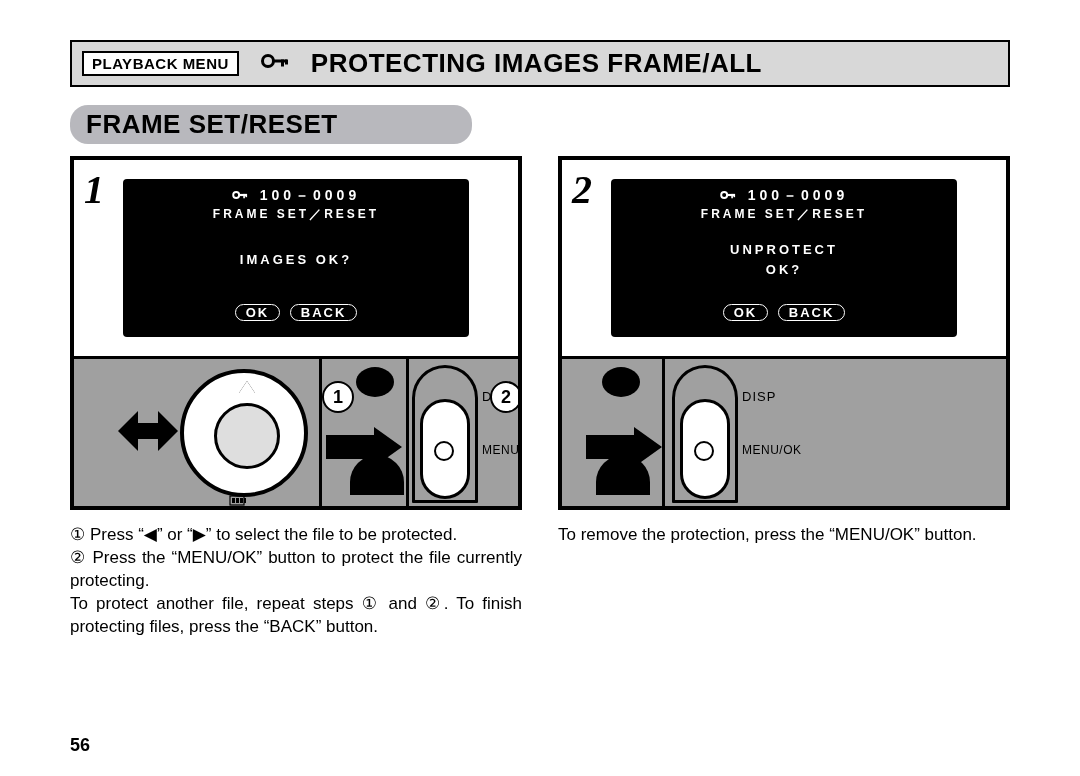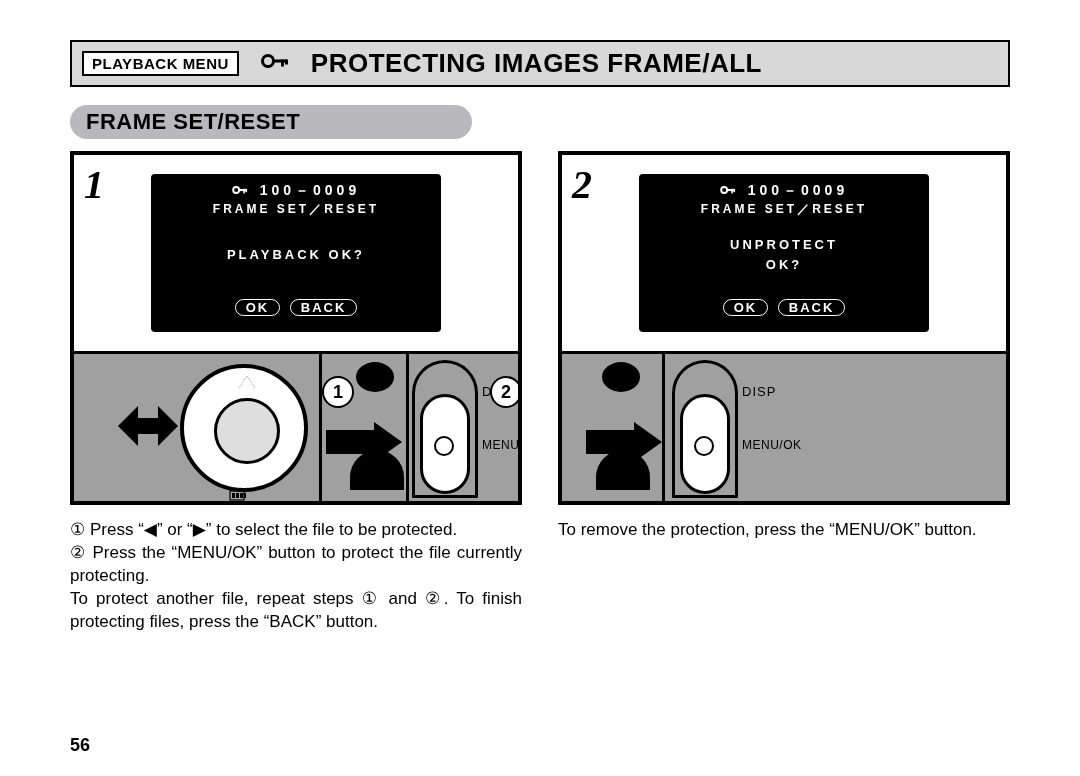--- a/index.html
+++ b/index.html
@@ -41,21 +41,21 @@
     font-stretch: condensed;
     letter-spacing: 0.5px;
     font-family: "Arial Black", Arial, sans-serif;
   }
   .subtitle-bar {
     margin-top: 18px;
     background: #b8b8bd;
     border-radius: 18px;
     padding: 4px 16px;
     width: 370px;
-    font-size: 22px;
+    font-size: 26px;
     font-weight: bold;
     letter-spacing: 0.5px;
   }
   .columns {
     display: flex;
     gap: 36px;
     margin-top: 12px;
   }
   .col {
     flex: 1;
@@ -80,21 +80,21 @@
     top: 0;
     left: 0;
     right: 0;
     height: 196px;
     border-bottom: 3px solid #000;
     display: flex;
     justify-content: center;
     align-items: center;
   }
   .screen {
-    width: 290px;
+    width: 346px;
     height: 158px;
     background: #000;
     border-radius: 4px;
     padding: 8px 12px;
     box-sizing: border-box;
     color: #fff;
     font-family: Arial, sans-serif;
     font-weight: bold;
     display: flex;
     flex-direction: column;
@@ -320,21 +320,21 @@
                       <circle cx="7" cy="11" r="5.5" fill="none" stroke="#fff" stroke-width="3.5"></circle>
                       <rect x="11" y="9" width="15" height="4" fill="#fff"></rect>
                       <rect x="20" y="9" width="3" height="8" fill="#fff"></rect>
                       <rect x="24" y="9" width="3" height="6" fill="#fff"></rect>
                     </svg></span>
                 <span>100－0009</span>
               </div>
               <div class="mode">FRAME SET／RESET</div>
             </div>
             <div class="mid">
-              <div>PLAYBACK OK?</div>
+              <div>IMAGES OK?</div>
             </div>
             <div class="foot">
               <span class="pill">OK</span>
               <span class="pill">BACK</span>
             </div>
           </div>
         </div>
         <div class="body-area">
           <div class="divider div1"></div>
           <div class="divider div2"></div>

